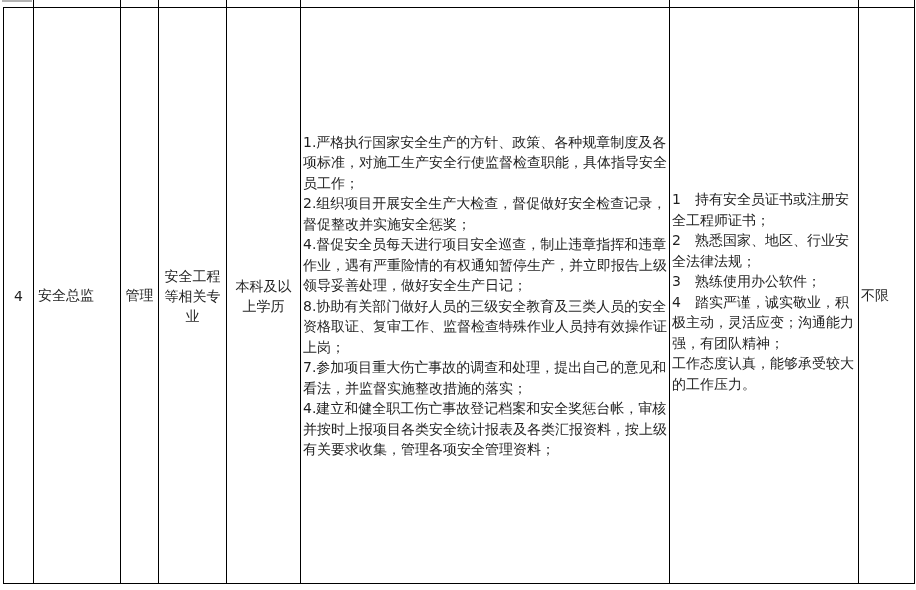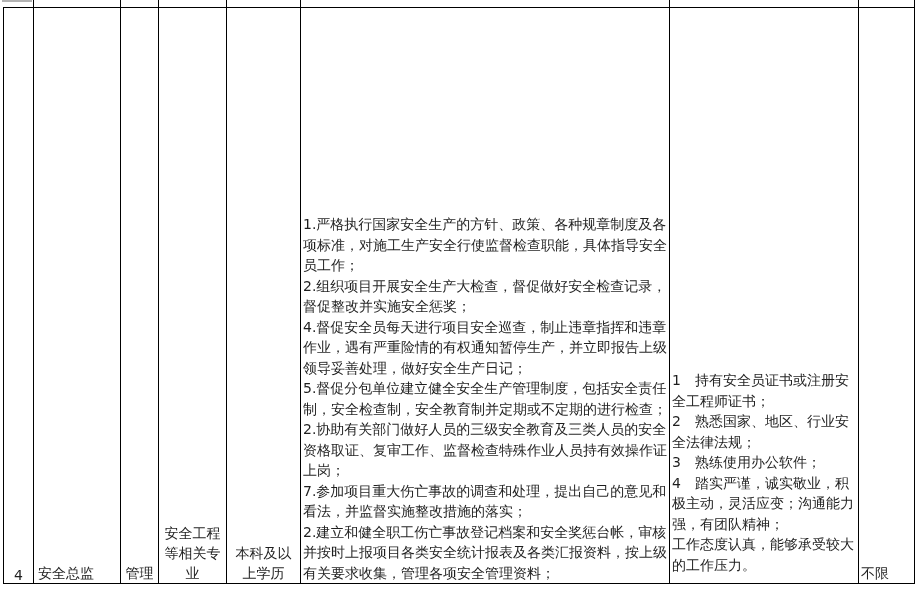--- a/index.html
+++ b/index.html
@@ -24,21 +24,21 @@
     display:grid;
     grid-template-columns:31px 87px 38px 68px 74px 369px 189px 56px;
     grid-template-rows:8px 576px;
   }
   .cell {
     border-right:1px solid #000;
     border-bottom:1px solid #000;
     overflow:hidden;
   }
   .sliver { }
-  .main { display:flex; flex-direction:column; justify-content:flex-end; }
+  .main { display:flex; flex-direction:column; justify-content:center; }
   .main.first { border-left:1px solid #000; }
   .center-text { align-items:center; text-align:center; }
   .left-text { align-items:flex-start; text-align:left; }
   .pad-left { padding-left:4px; }
   .cell-major, .cell-education { line-height:20px; padding:0 2px; word-break:break-all; }
   .cell-duties {
     padding:0 1px 0 2px;
     line-height:20.5px;
     word-break:break-all;
   }
@@ -85,24 +85,23 @@
     </div>
 
     <div class="cell main center-text cell-education">
       <span>本科及以上学历</span>
     </div>
 
     <div class="cell main left-text cell-duties">
         <div class="line">1.严格执行国家安全生产的方针、政策、各种规章制度及各项标准，对施工生产安全行使监督检查职能，具体指导安全员工作；</div>
         <div class="line">2.组织项目开展安全生产大检查，督促做好安全检查记录，督促整改并实施安全惩奖；</div>
         <div class="line">4.督促安全员每天进行项目安全巡查，制止违章指挥和违章作业，遇有严重险情的有权通知暂停生产，并立即报告上级领导妥善处理，做好安全生产日记；</div>
-        <div class="line">5.督促分包单位建立健全安全生产管理制度，包括安全责任制，安全检查制，安全教育制并定期或不定期的进行检查；</div>
-        <div class="line">2.协助有关部门做好人员的三级安全教育及三类人员的安全资格取证、复审工作、监督检查特殊作业人员持有效操作证上岗；</div>
+        <div class="line">8.协助有关部门做好人员的三级安全教育及三类人员的安全资格取证、复审工作、监督检查特殊作业人员持有效操作证上岗；</div>
         <div class="line">7.参加项目重大伤亡事故的调查和处理，提出自己的意见和看法，并监督实施整改措施的落实；</div>
-        <div class="line">2.建立和健全职工伤亡事故登记档案和安全奖惩台帐，审核并按时上报项目各类安全统计报表及各类汇报资料，按上级有关要求收集，管理各项安全管理资料；</div>
+        <div class="line">4.建立和健全职工伤亡事故登记档案和安全奖惩台帐，审核并按时上报项目各类安全统计报表及各类汇报资料，按上级有关要求收集，管理各项安全管理资料；</div>
       </div>
 
     <div class="cell main left-text cell-requirements">
         <div class="line">1　持有安全员证书或注册安全工程师证书；</div>
         <div class="line">2　熟悉国家、地区、行业安全法律法规；</div>
         <div class="line">3　熟练使用办公软件；</div>
         <div class="line">4　踏实严谨，诚实敬业，积极主动，灵活应变；沟通能力强，有团队精神；</div>
         <div class="line">工作态度认真，能够承受较大的工作压力。</div>
       </div>
 

